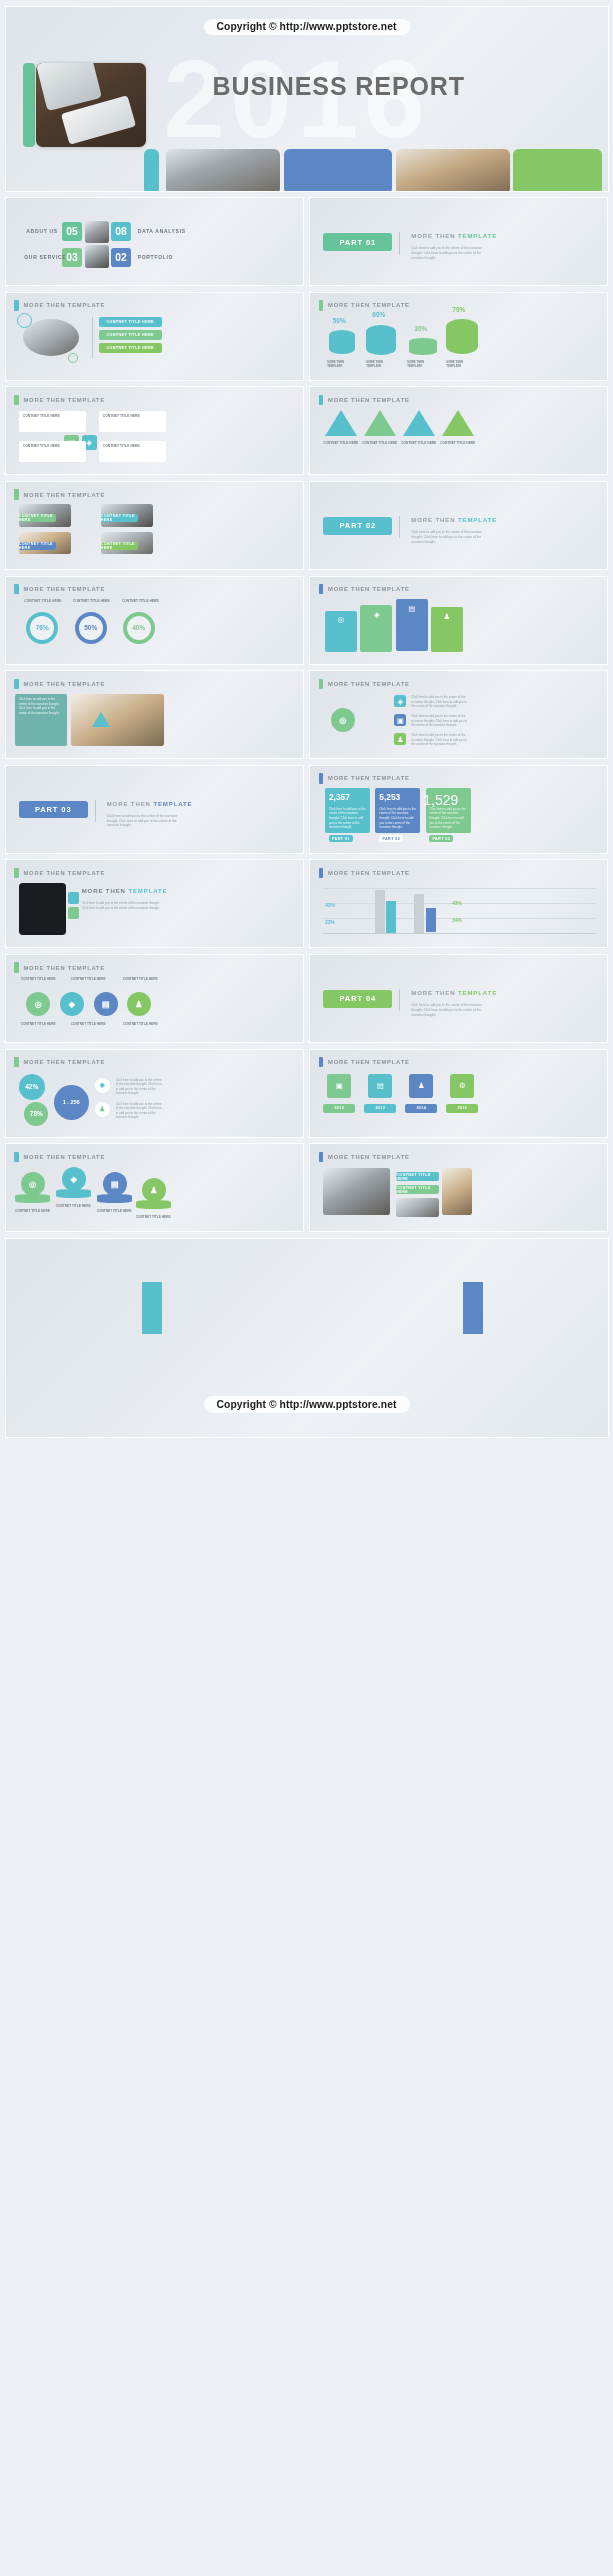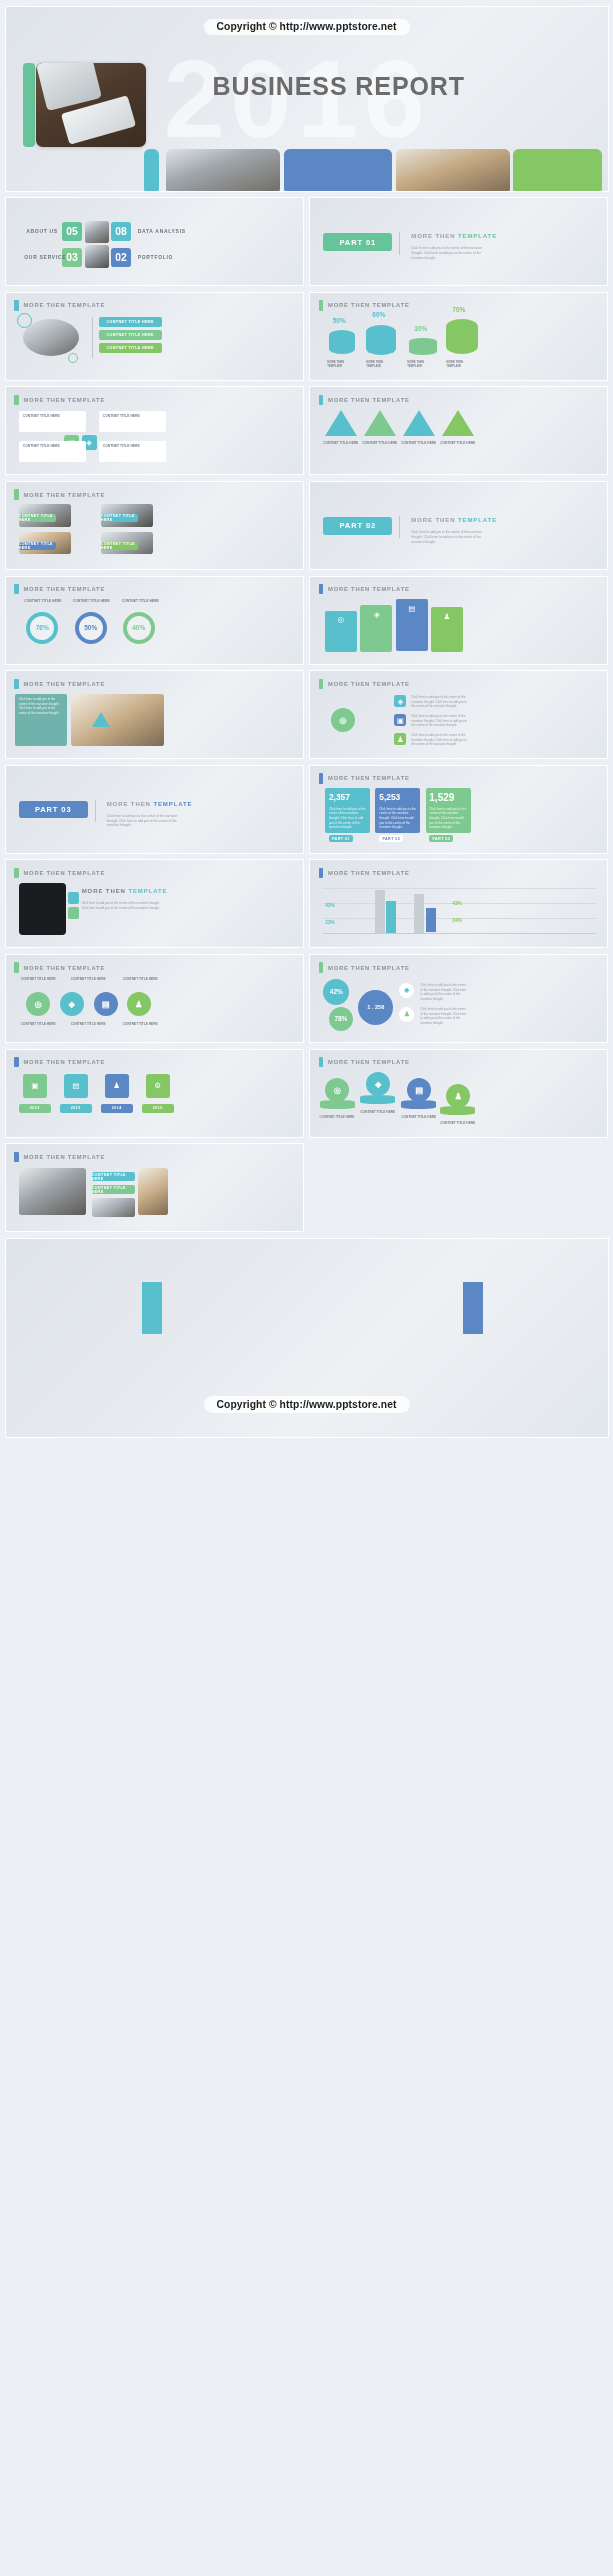--- a/index.html
+++ b/index.html
@@ -352,21 +352,21 @@
       </div>
       <div style="position:absolute;left:15px;top:22.4px;width:45px;height:45px;background:#57c0cc;border-radius:1.9px"></div>
       <div style="position:absolute;left:18.6px;top:26px;color:#fff;font-size:8.4px;font-weight:bold">2,357</div>
       <div class="body-txt" style="left:18.6px;top:41px;width:37px;color:#eaf4f6">Click here to add  you to the  centre of the  narrative  thought. Click here to add  you to the  centre of the  narrative  thought.</div>
       <div class="pill" style="left:18.6px;top:69px;width:24px;height:7.5px;background:#57c0cc">PART 01</div>
       <div style="position:absolute;left:65px;top:22.4px;width:45px;height:45px;background:#5b87c5;border-radius:1.9px"></div>
       <div style="position:absolute;left:69px;top:26px;color:#fff;font-size:8.4px;font-weight:bold">5,253</div>
       <div class="body-txt" style="left:69px;top:41px;width:37px;color:#e8eef7">Click here to add  you to the  centre of the  narrative  thought. Click here to add  you to the  centre of the  narrative  thought.</div>
       <div class="pill" style="left:69px;top:69px;width:24px;height:7.5px;background:#fff;color:#5b87c5">PART 02</div>
       <div style="position:absolute;left:116px;top:22.4px;width:45px;height:45px;background:#7ec98f;border-radius:1.9px"></div>
-      <div style="position:absolute;left:119px;top:26px;color:#fff;font-size:10px;font-weight:bold">1,529</div>
+      <div style="position:absolute;left:113px;top:26px;color:#fff;font-size:14px;font-weight:normal">1,529</div>
       <div class="body-txt" style="left:119px;top:41px;width:37px;color:#eaf6ee">Click here to add  you to the  centre of the  narrative  thought. Click here to add  you to the  centre of the  narrative  thought.</div>
       <div class="pill" style="left:119px;top:69px;width:24px;height:7.5px;background:#7ec98f">PART 03</div>
     </div>
 
     <div class="slide thumb">
       <div class="t-head t-title-green">
         <span class="t-bar"></span>
         <span class="t-more">MORE THEN  TEMPLATE</span>
       </div>
       <div style="position:absolute;left:13px;top:22.4px;width:47px;height:52px;background:#1a1c20;border-radius:3.7px"></div>
@@ -408,20 +408,29 @@
       <div class="lbl" style="left:117px;top:22.4px;font-size:3.2px">CONTNET TITLE HERE</div>
       <div class="ring" style="left:20.5px;top:37px;width:24px;height:24px;background:#7ec98f;color:#fff;font-size:8.4px">◎</div>
       <div class="ring" style="left:54px;top:37px;width:24px;height:24px;background:#57c0cc;color:#fff;font-size:8.4px">◈</div>
       <div class="ring" style="left:88px;top:37px;width:24px;height:24px;background:#5b87c5;color:#fff;font-size:8.4px">▤</div>
       <div class="ring" style="left:121px;top:37px;width:24px;height:24px;background:#86c765;color:#fff;font-size:8.4px">♟</div>
       <div class="lbl" style="left:15px;top:67px;font-size:3.2px">CONTNET TITLE HERE</div>
       <div class="lbl" style="left:65px;top:67px;font-size:3.2px">CONTNET TITLE HERE</div>
       <div class="lbl" style="left:117px;top:67px;font-size:3.2px">CONTNET TITLE HERE</div>
     </div>
 
+    <div class="slide thumb">
+      <div class="part-chip" style="background:#86c765">PART  04</div>
+      <div class="part-line"></div>
+      <div class="part-head">
+        <span style="color:#9aa0a6">MORE THEN</span>
+        <span style="color:#86c765">TEMPLATE</span>
+      </div>
+      <div class="part-body">Click here to add  you to the  centre of the  narrative  thought. Click here to add  you to the  centre of the  narrative  thought.</div>
+    </div>
 
     <div class="slide thumb">
       <div class="t-head t-title-green">
         <span class="t-bar"></span>
         <span class="t-more">MORE THEN  TEMPLATE</span>
       </div>
       <div class="ring" style="left:13px;top:24px;width:26px;height:26px;background:#57c0cc;color:#fff">42%</div>
       <div class="ring" style="left:48px;top:35px;width:35px;height:35px;background:#5b87c5;color:#fff;font-size:5.6px">1 . 256</div>
       <div class="ring" style="left:18.6px;top:52px;width:24px;height:24px;background:#7ec98f;color:#fff">78%</div>
       <div class="ring" style="left:89px;top:28px;width:15px;height:15px;background:#fff;color:#57c0cc;font-size:6.5px">◈</div>

